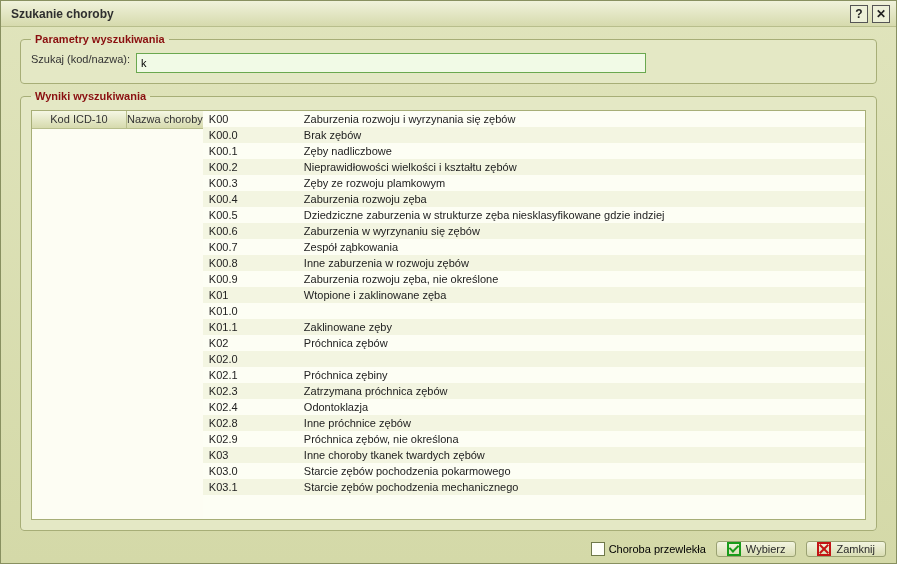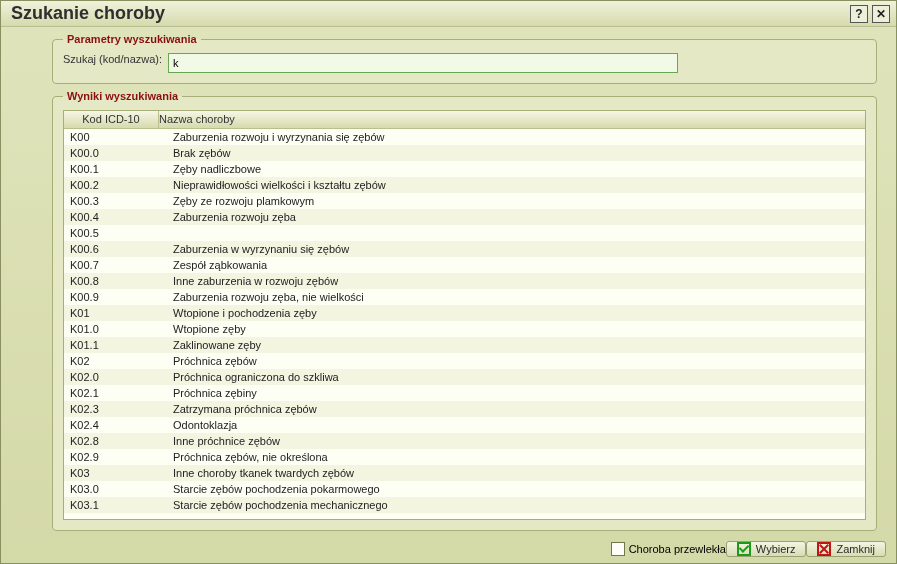--- a/index.html
+++ b/index.html
@@ -24,39 +24,38 @@
     background: linear-gradient(180deg, #f0f2db 0%, #d6daad 100%);
     border-bottom: 1px solid #b8be8c;
     display: flex;
     align-items: center;
     padding: 0 6px 0 10px;
   }
   .titlebar-text {
     flex: 1;
     font-weight: bold;
     color: #2f2f2f;
-    font-size: 18px;
+    font-size: 12px;
   }
   .titlebar-btn {
     width: 18px;
     height: 18px;
     margin-left: 4px;
     border: 1px solid #555;
     background: #edf0d8;
     display: flex;
     align-items: center;
     justify-content: center;
     font-weight: bold;
     font-size: 12px;
     cursor: pointer;
     color: #222;
   }
   .content {
     padding: 6px 19px;
-    margin-left: 32px;
   }
   fieldset {
     border: 1px solid #a7ae77;
     border-radius: 4px;
     margin: 0 0 6px 0;
     padding: 8px 10px 10px 10px;
     background: #e4e8c5;
   }
   legend {
     padding: 0 4px;
@@ -80,21 +79,21 @@
     padding: 1px 4px;
     font-family: inherit;
     font-size: 11px;
     outline: none;
   }
   .results-box {
     height: 410px;
     background: #fdfdf3;
     border: 1px solid #a7ae77;
     display: flex;
-    flex-direction: column;
+    flex-direction: row;
   }
   .grid-header {
     display: flex;
     height: 18px;
     background: linear-gradient(180deg, #f5f7e4 0%, #d6daad 100%);
     border-bottom: 1px solid #b8be8c;
   }
   .col-code-h {
     width: 95px;
     border-right: 1px solid #b8be8c;
@@ -122,21 +121,20 @@
   }
   .grid-body::-webkit-scrollbar-thumb {
     background: linear-gradient(90deg, #e5e8c7, #d0d5a2);
     border: 1px solid #b8be8c;
   }
   .row {
     display: flex;
     height: 16px;
     line-height: 16px;
     cursor: pointer;
-    gap: 8px;
   }
   .row:nth-child(even) { background: #f3f5e1; }
   .row:nth-child(odd)  { background: #fdfef4; }
   .col-code {
     width: 95px;
     padding-left: 6px;
     color: #222;
     white-space: nowrap;
     overflow: hidden;
   }
@@ -146,21 +144,21 @@
     color: #222;
     white-space: nowrap;
     overflow: hidden;
   }
   .footer {
     position: absolute;
     bottom: 6px;
     right: 10px;
     display: flex;
     align-items: center;
-    gap: 0;
+    gap: 10px;
   }
   .chk-wrap {
     display: flex;
     align-items: center;
     gap: 4px;
   }
   .chk {
     width: 14px;
     height: 14px;
     border: 1px solid #6f7849;
@@ -258,56 +256,55 @@
             <div class="row">
               <div class="col-code">K00.3</div>
               <div class="col-name">Zęby ze rozwoju plamkowym</div>
             </div>
             <div class="row">
               <div class="col-code">K00.4</div>
               <div class="col-name">Zaburzenia rozwoju zęba</div>
             </div>
             <div class="row">
               <div class="col-code">K00.5</div>
+              <div class="col-name">Dziedziczne zaburzenia w strukturze zęba niesklasyfikowane gdzie indziej</div>
             </div>
             <div class="row">
               <div class="col-code">K00.6</div>
               <div class="col-name">Zaburzenia w wyrzynaniu się zębów</div>
             </div>
             <div class="row">
               <div class="col-code">K00.7</div>
               <div class="col-name">Zespół ząbkowania</div>
             </div>
             <div class="row">
               <div class="col-code">K00.8</div>
               <div class="col-name">Inne zaburzenia w rozwoju zębów</div>
             </div>
             <div class="row">
               <div class="col-code">K00.9</div>
-              <div class="col-name">Zaburzenia rozwoju zęba, nie wielkości</div>
+              <div class="col-name">Zaburzenia rozwoju zęba, nie określone</div>
             </div>
             <div class="row">
               <div class="col-code">K01</div>
-              <div class="col-name">Wtopione i pochodzenia zęby</div>
+              <div class="col-name">Wtopione i zaklinowane zęba</div>
             </div>
             <div class="row">
               <div class="col-code">K01.0</div>
-              <div class="col-name">Wtopione zęby</div>
             </div>
             <div class="row">
               <div class="col-code">K01.1</div>
               <div class="col-name">Zaklinowane zęby</div>
             </div>
             <div class="row">
               <div class="col-code">K02</div>
               <div class="col-name">Próchnica zębów</div>
             </div>
             <div class="row">
               <div class="col-code">K02.0</div>
-              <div class="col-name">Próchnica ograniczona do szkliwa</div>
             </div>
             <div class="row">
               <div class="col-code">K02.1</div>
               <div class="col-name">Próchnica zębiny</div>
             </div>
             <div class="row">
               <div class="col-code">K02.3</div>
               <div class="col-name">Zatrzymana próchnica zębów</div>
             </div>
             <div class="row">

